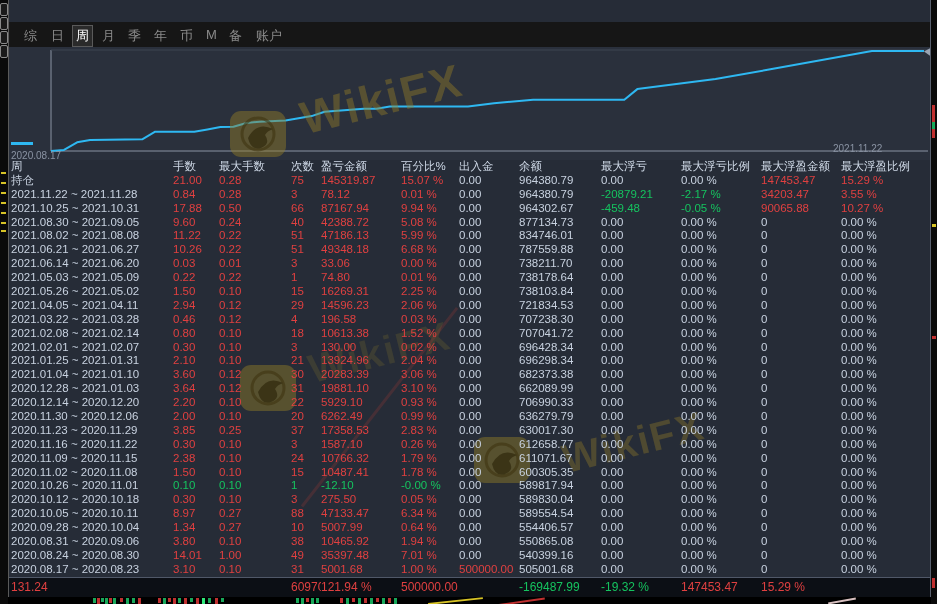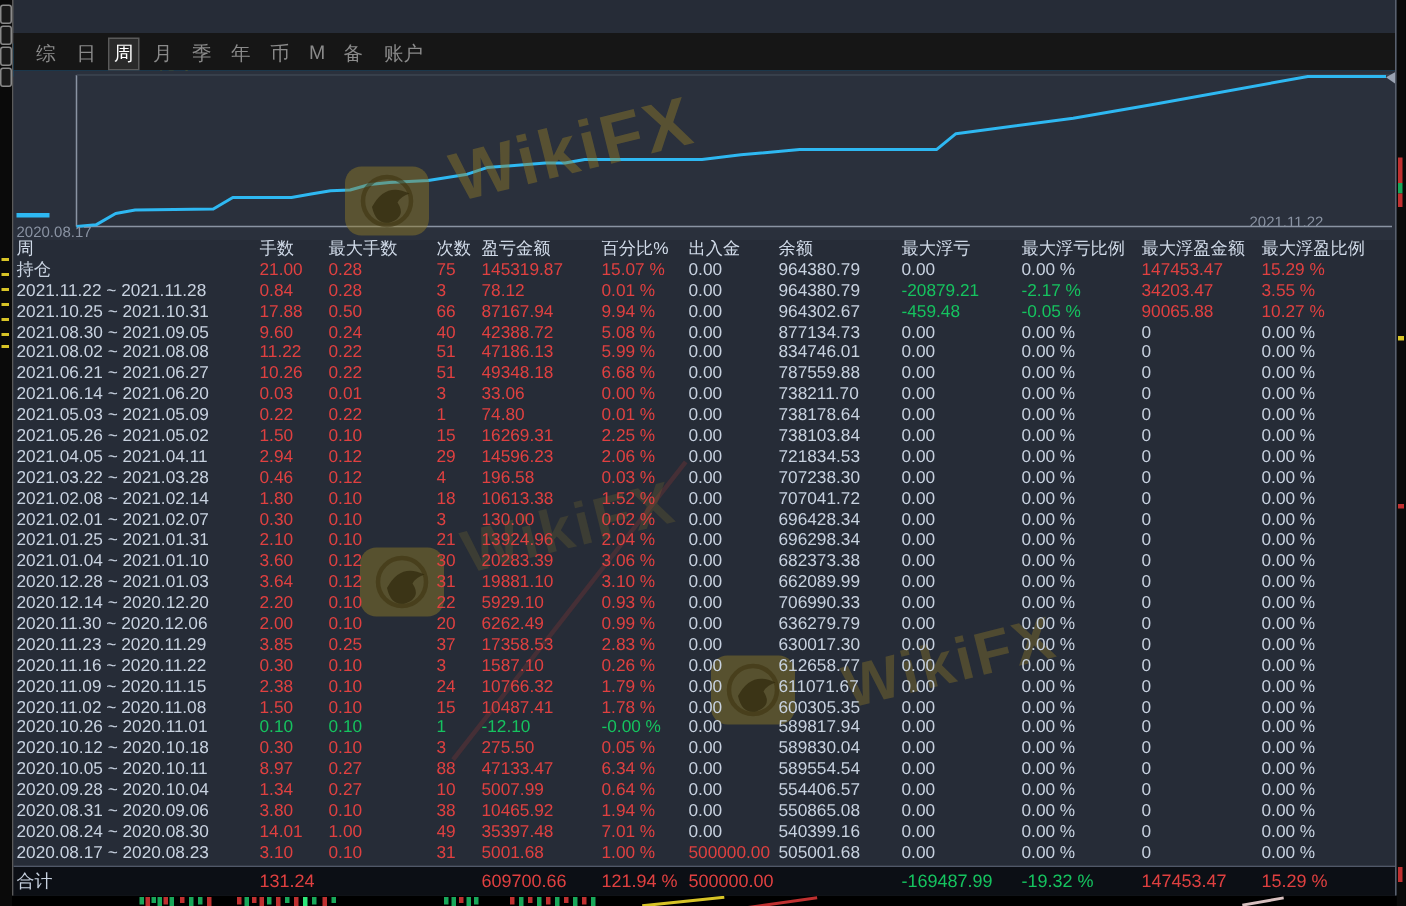--- a/index.html
+++ b/index.html
@@ -339,21 +339,21 @@
           <span class="c-r">0.03 %</span>
           <span class="c-w">0.00</span>
           <span class="c-w">707238.30</span>
           <span class="c-w">0.00</span>
           <span class="c-w">0.00 %</span>
           <span class="c-w">0</span>
           <span class="c-w">0.00 %</span>
         </div>
         <div class="t-row">
           <span class="c-w">2021.02.08 ~ 2021.02.14</span>
-          <span class="c-r">1.80</span>
+          <span class="c-r">0.80</span>
           <span class="c-r">0.10</span>
           <span class="c-r">18</span>
           <span class="c-r">10613.38</span>
           <span class="c-r">1.52 %</span>
           <span class="c-w">0.00</span>
           <span class="c-w">707041.72</span>
           <span class="c-w">0.00</span>
           <span class="c-w">0.00 %</span>
           <span class="c-w">0</span>
           <span class="c-w">0.00 %</span>
@@ -593,21 +593,20 @@
           <span class="c-w">505001.68</span>
           <span class="c-w">0.00</span>
           <span class="c-w">0.00 %</span>
           <span class="c-w">0</span>
           <span class="c-w">0.00 %</span>
         </div>
       </div>
 
     <div class="totalrow" id="totalrow">
         <div class="t-row">
-          <span class="c-w">合计</span>
           <span class="c-r">131.24</span>
           <span class="c-w"></span>
           <span class="c-w"></span>
           <span class="c-r">609700.66</span>
           <span class="c-r">121.94 %</span>
           <span class="c-r">500000.00</span>
           <span class="c-w"></span>
           <span class="c-g">-169487.99</span>
           <span class="c-g">-19.32 %</span>
           <span class="c-r">147453.47</span>

